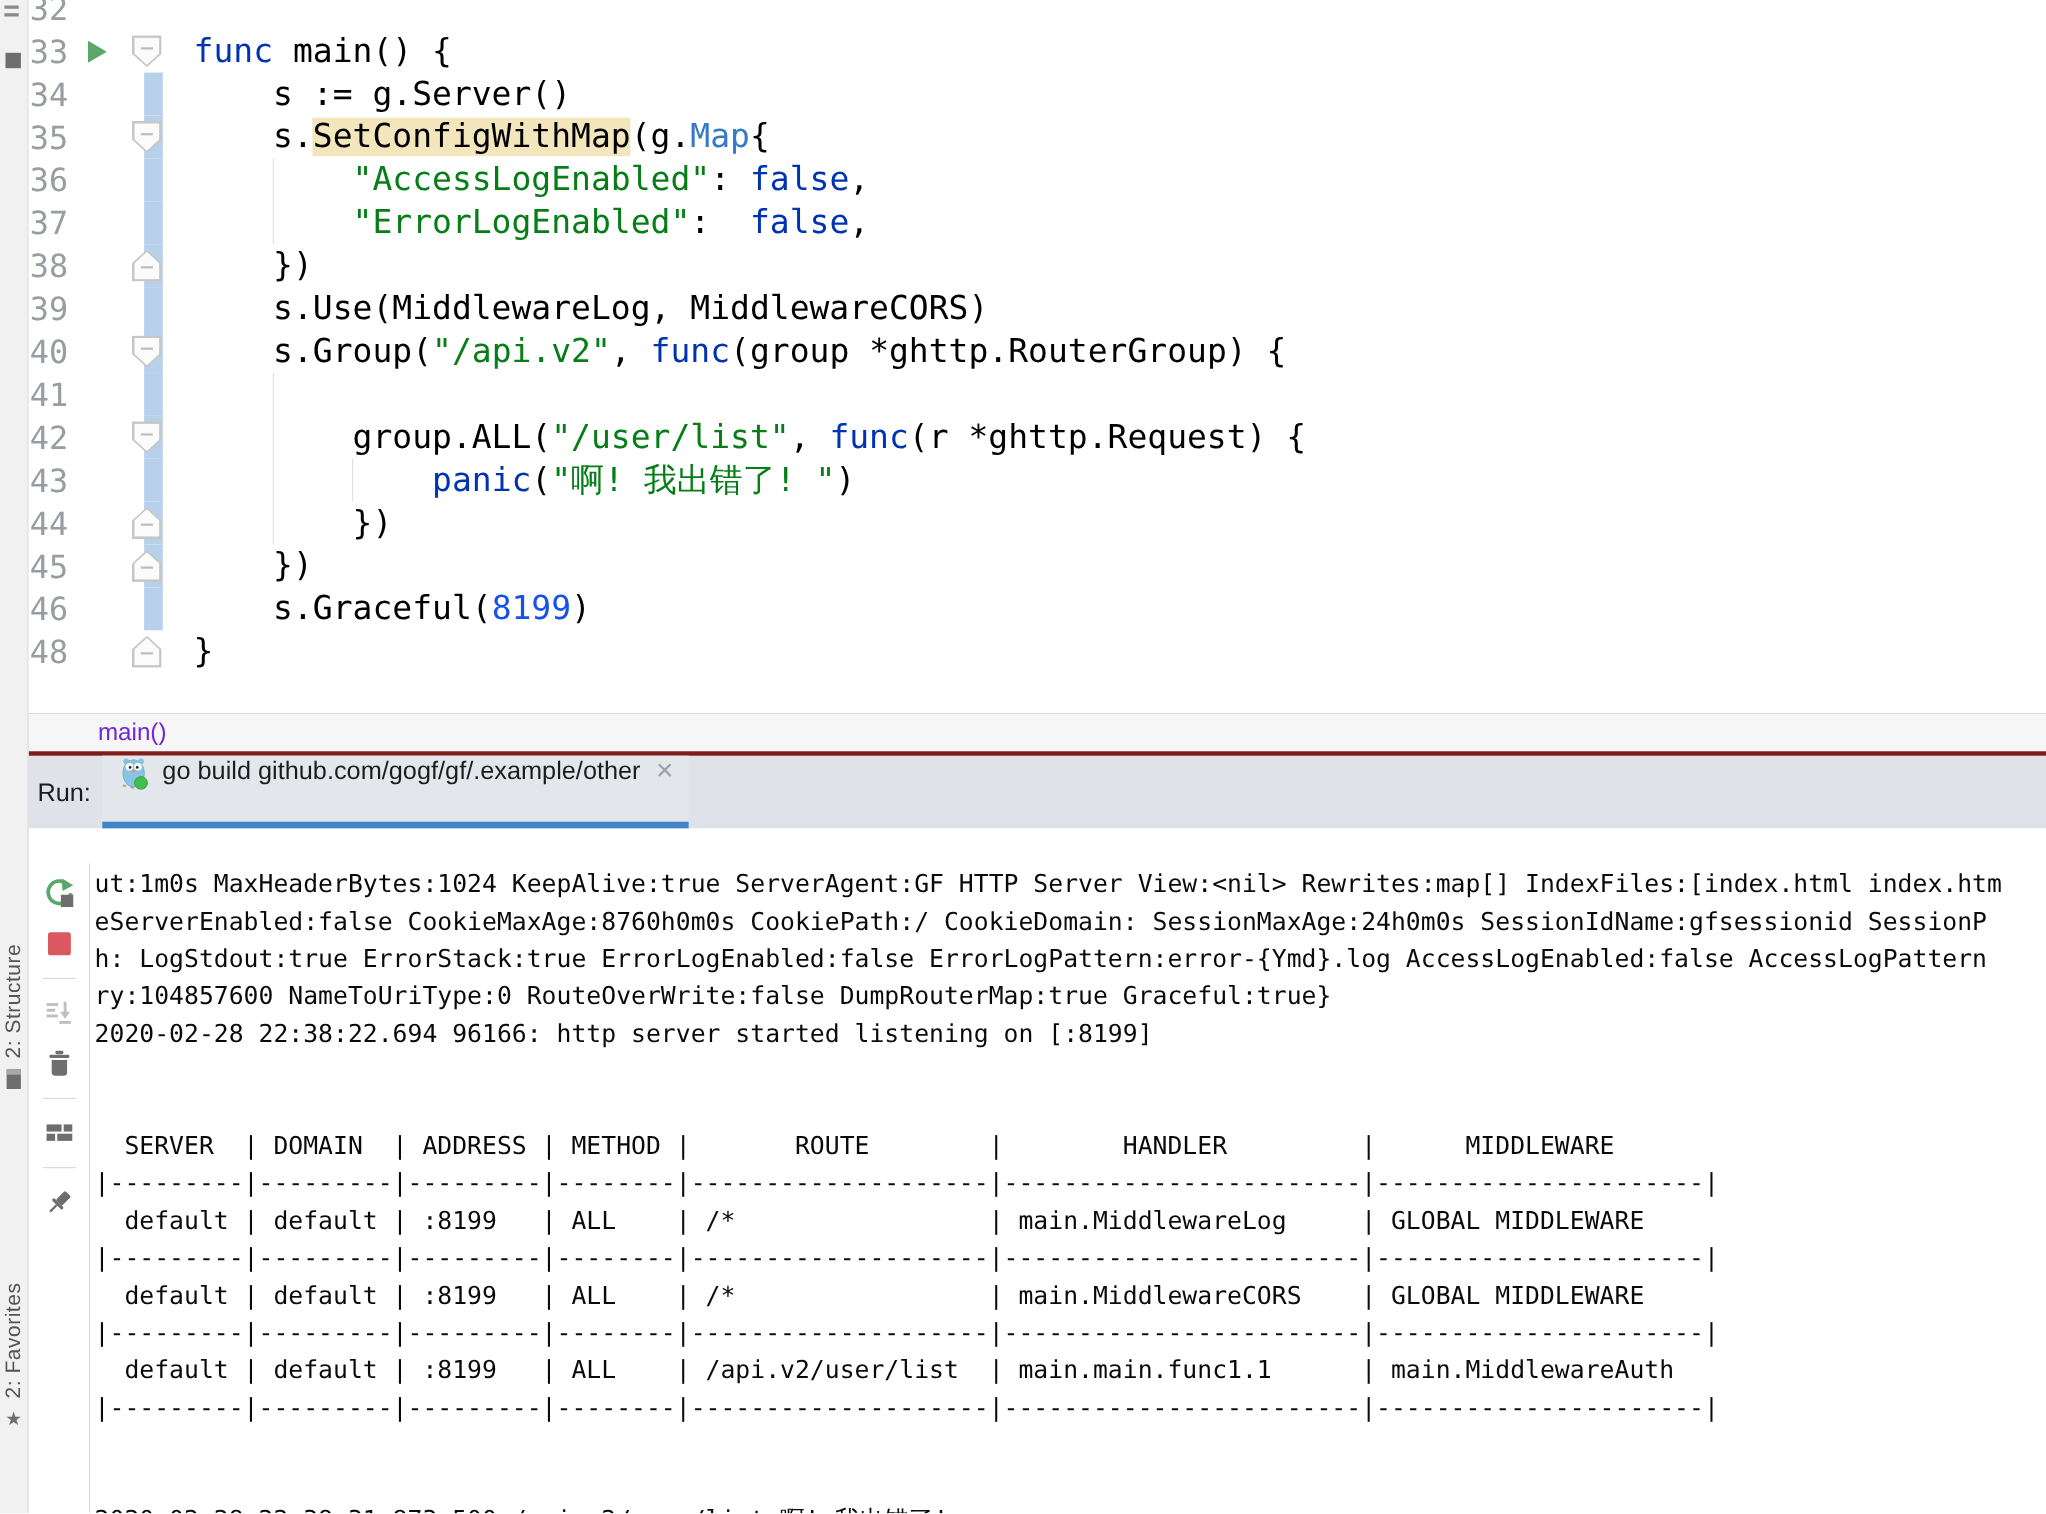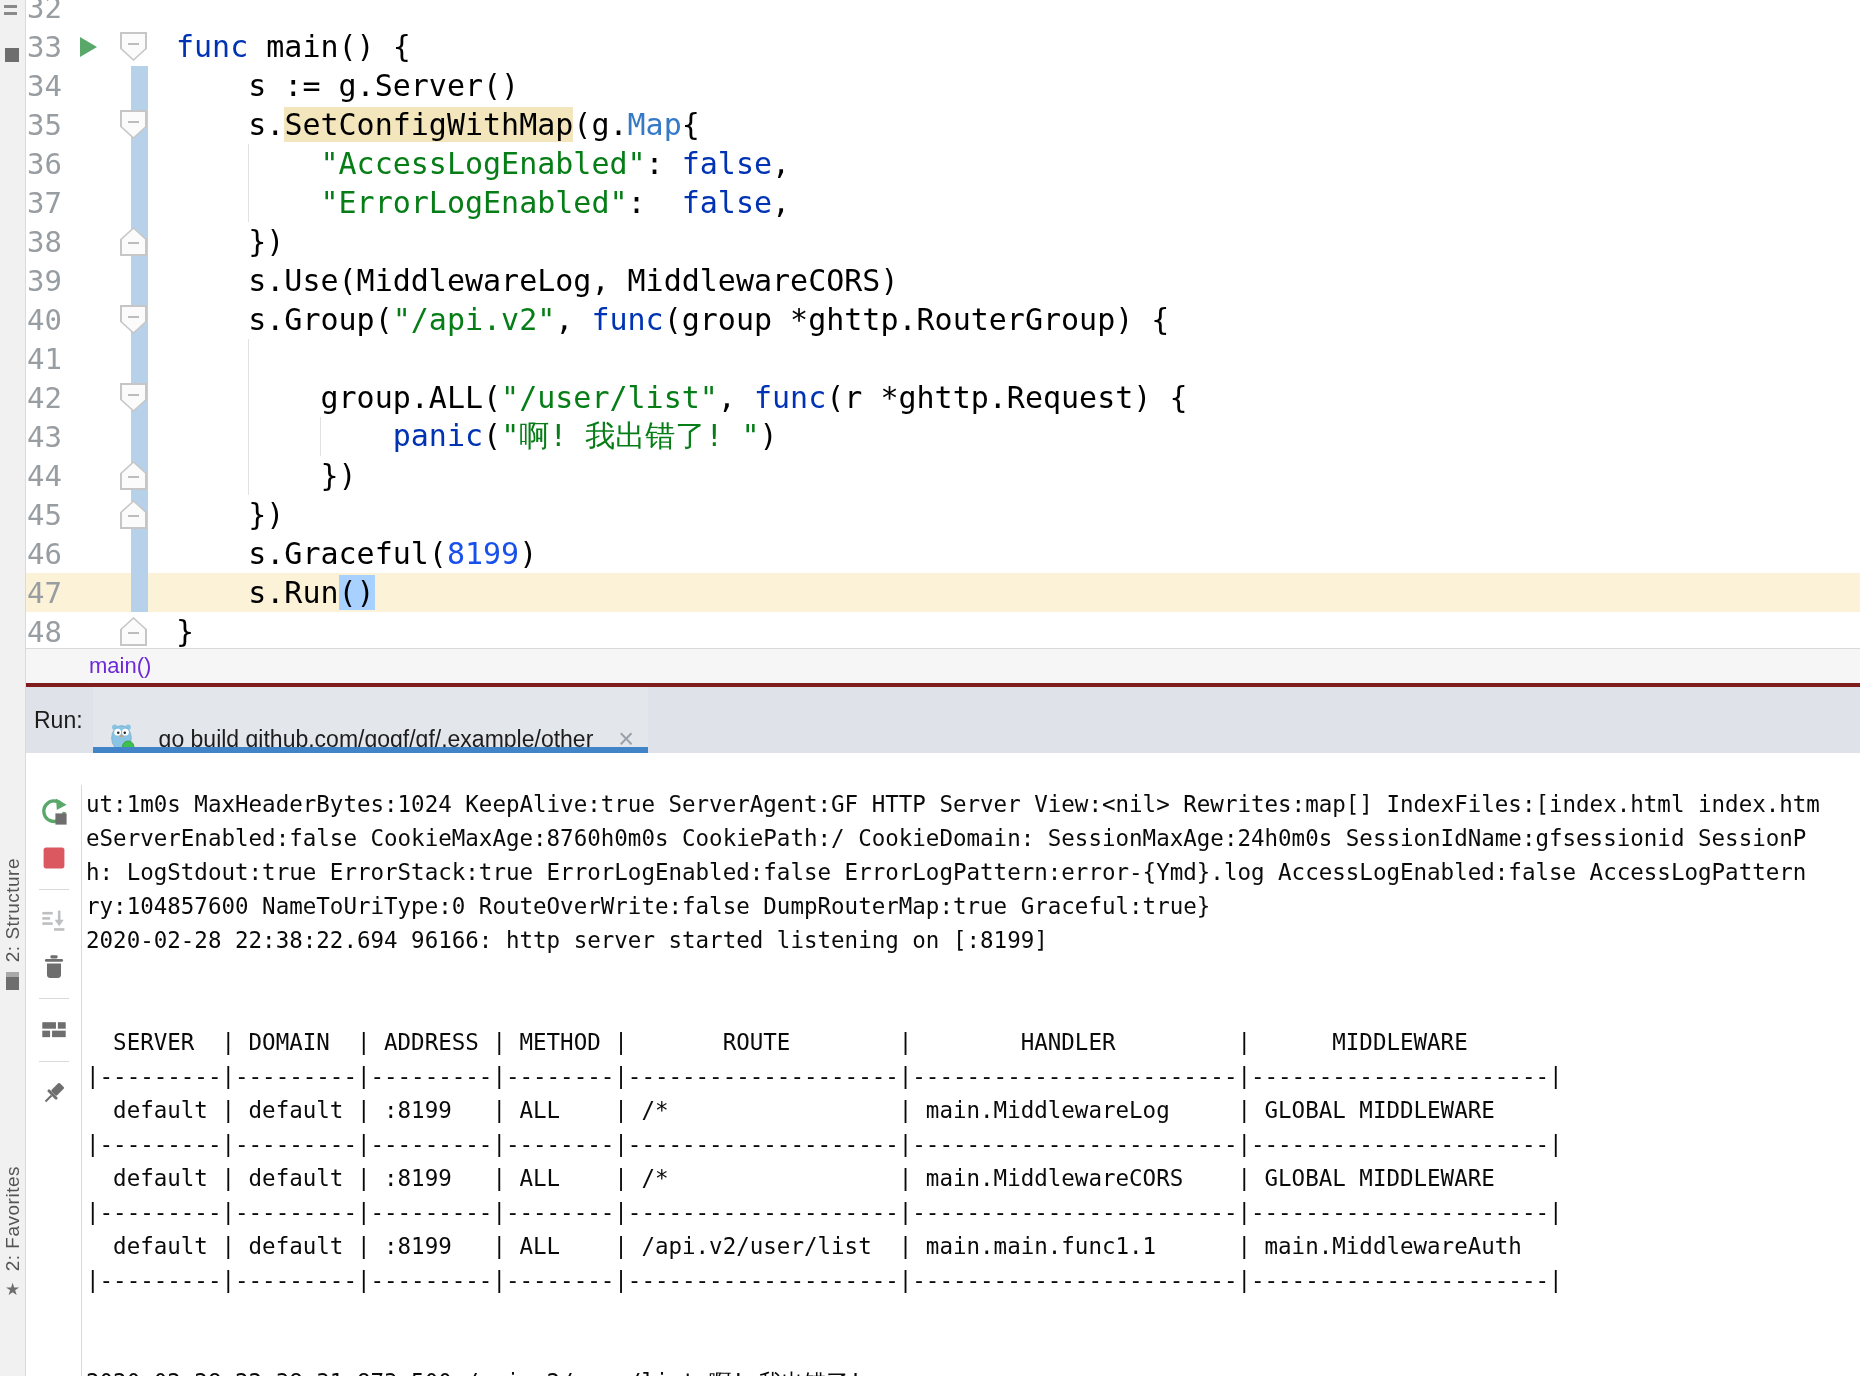--- a/index.html
+++ b/index.html
@@ -51,21 +51,21 @@
   .tk-hl{background:var(--c-identifier_highlight,#F3E5BC);}
   .tk-sel{background:var(--c-selection,#A8D1FF);}
 
   
   .breadcrumb{height:34px;background:#F6F6F6;border-top:1px solid #D9D9D9;display:flex;align-items:center;flex:none;}
   .crumb{margin-left:63px;font-size:22px;color:#6d28d9;cursor:pointer;}
 
   
   .runbar{height:66px;background:#DFE2E8;border-top:4px solid #7f1d1d;display:flex;align-items:center;flex:none;}
   .runlabel{margin-left:8px;font-size:23px;color:#1C1C1C;flex:none;}
-  .runtab{position:relative;height:100%;display:flex;align-items:flex-end;padding:0 14px;gap:21px;
+  .runtab{position:relative;height:100%;display:flex;align-items:flex-start;padding:0 14px;gap:10px;
           margin-left:10px;background:#E3E6EB;cursor:pointer;}
   .tabtitle{font-size:23px;color:#1C1C1C;white-space:nowrap;}
   .tabclose{font-size:27px;color:#99A0AA;margin-left:4px;line-height:1;cursor:pointer;}
   .tabline{position:absolute;left:0;right:0;bottom:0;height:6px;background:var(--c-tab_underline,#4184C7);}
   .gopher{width:31px;height:31px;display:inline-flex;flex:none;}
 
   
   .consolewrap{flex:1;display:flex;min-height:0;background:#fff;margin-top:32px;}
   .ctoolbar{flex:0 0 55px;border-right:1px solid #D9D9D9;display:flex;flex-direction:column;
             align-items:center;padding-top:12px;gap:16px;flex-shrink:0;}
@@ -109,21 +109,20 @@
           <div class="crow"><div class="ln">37</div><div class="gicon"></div><div class="gmark"><div class="vcs"></div></div><div class="code"><span>        </span><span class="tk-str">"ErrorLogEnabled"</span><span>:  </span><span class="tk-k">false</span><span>,</span></div></div>
           <div class="crow"><div class="ln">38</div><div class="gicon"></div><div class="gmark"><div class="vcs"></div><div class="fold up"><div class="fo"></div><div class="fi"></div><div class="fd"></div></div></div><div class="code"><span>    })</span></div></div>
           <div class="crow"><div class="ln">39</div><div class="gicon"></div><div class="gmark"><div class="vcs"></div></div><div class="code"><span>    s.Use(MiddlewareLog, MiddlewareCORS)</span></div></div>
           <div class="crow"><div class="ln">40</div><div class="gicon"></div><div class="gmark"><div class="vcs"></div><div class="fold down"><div class="fo"></div><div class="fi"></div><div class="fd"></div></div></div><div class="code"><span>    s.Group(</span><span class="tk-str">"/api.v2"</span><span>, </span><span class="tk-k">func</span><span>(group *ghttp.RouterGroup) {</span></div></div>
           <div class="crow"><div class="ln">41</div><div class="gicon"></div><div class="gmark"><div class="vcs"></div></div></div>
           <div class="crow"><div class="ln">42</div><div class="gicon"></div><div class="gmark"><div class="vcs"></div><div class="fold down"><div class="fo"></div><div class="fi"></div><div class="fd"></div></div></div><div class="code"><span>        group.ALL(</span><span class="tk-str">"/user/list"</span><span>, </span><span class="tk-k">func</span><span>(r *ghttp.Request) {</span></div></div>
           <div class="crow"><div class="ln">43</div><div class="gicon"></div><div class="gmark"><div class="vcs"></div></div><div class="code"><span>            </span><span class="tk-k">panic</span><span>(</span><span class="tk-str">"啊! 我出错了! "</span><span>)</span></div></div>
           <div class="crow"><div class="ln">44</div><div class="gicon"></div><div class="gmark"><div class="vcs"></div><div class="fold up"><div class="fo"></div><div class="fi"></div><div class="fd"></div></div></div><div class="code"><span>        })</span></div></div>
           <div class="crow"><div class="ln">45</div><div class="gicon"></div><div class="gmark"><div class="vcs"></div><div class="fold up"><div class="fo"></div><div class="fi"></div><div class="fd"></div></div></div><div class="code"><span>    })</span></div></div>
           <div class="crow"><div class="ln">46</div><div class="gicon"></div><div class="gmark"><div class="vcs"></div></div><div class="code"><span>    s.Graceful(</span><span class="tk-num">8199</span><span>)</span></div></div>
-          <div class="crow caret"><div class="ln">47</div><div class="gicon"></div><div class="gmark"><div class="vcs"></div></div><div class="code"><span>    s.Run</span><span class="tk-sel">()</span></div></div>
           <div class="crow"><div class="ln">48</div><div class="gicon"></div><div class="gmark"><div class="fold up"><div class="fo"></div><div class="fi"></div><div class="fd"></div></div></div><div class="code"><span>}</span></div></div>
         </div>
     </div>
 
     <div class="breadcrumb">
       <span class="crumb">main()</span>
     </div>
 
     <div class="runbar">
       <span class="runlabel">Run:</span>

